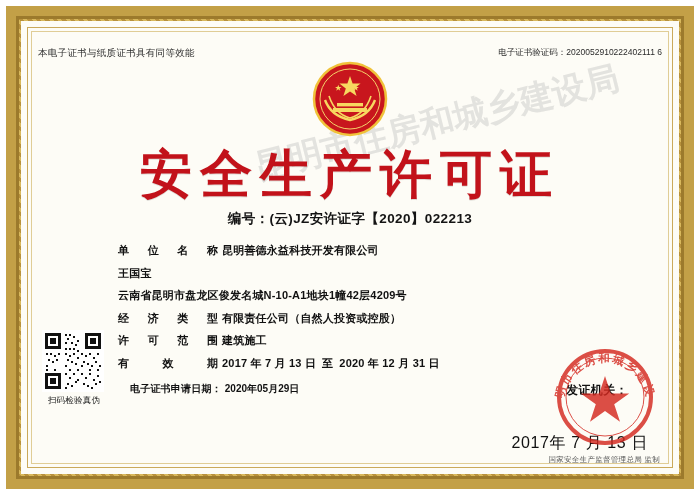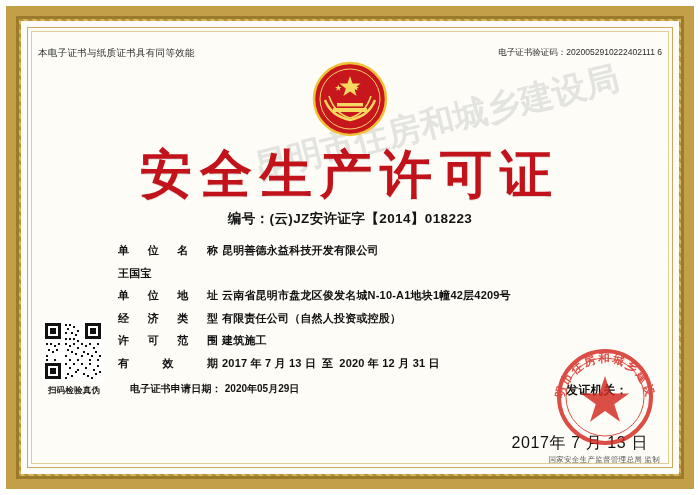--- a/index.html
+++ b/index.html
@@ -205,24 +205,23 @@
     width: 118px;
     height: 118px;
     opacity: 0.82;
   }
   .seal svg { display: block; }
 
   
   .qr-wrap {
     position: absolute;
     left: 42px;
-    top: 320px;
+    top: 330px;
     width: 64px;
     text-align: center;
-    font-weight: bold;
   }
   .qr {
     width: 62px;
     height: 62px;
     background: #ffffff;
   }
   .qr-caption {
     margin-top: 3px;
     font-size: 8.5px;
     color: #222;
@@ -281,33 +280,32 @@
       <rect x="22" y="48" width="34" height="4" fill="#f7d860"></rect>
       <rect x="26" y="43" width="26" height="3.4" fill="#f7d860"></rect>
       <path d="M14 40 Q20 56 39 60 Q58 56 64 40" stroke="#f7d860" stroke-width="2.4" fill="none"></path>
       <path d="M18 36 Q24 54 39 58 Q54 54 60 36" stroke="#f7d860" stroke-width="1.6" fill="none"></path>
     </svg>
   </div>
 
   <div class="title">安全生产许可证</div>
 
   <div class="cert-no">
-    <span>编号：</span><span>(云)JZ安许证字【2014】018223</span>
+    <span>编号：</span><span>(云)JZ安许证字【2020】022213</span>
   </div>
 
   <div class="fields">
     <div class="field-row">
       <div class="field-label">单位名称</div>
       <div class="field-value">昆明善德永益科技开发有限公司</div>
     </div>
     <div class="field-row">
       <div class="field-value">王国宝</div>
     </div>
     <div class="field-row">
-      <div class="field-label">单位地址</div>
       <div class="field-value">云南省昆明市盘龙区俊发名城N-10-A1地块1幢42层4209号</div>
     </div>
     <div class="field-row">
       <div class="field-label">经济类型</div>
       <div class="field-value">有限责任公司（自然人投资或控股）</div>
     </div>
     <div class="field-row">
       <div class="field-label">许可范围</div>
       <div class="field-value">建筑施工</div>
     </div>

